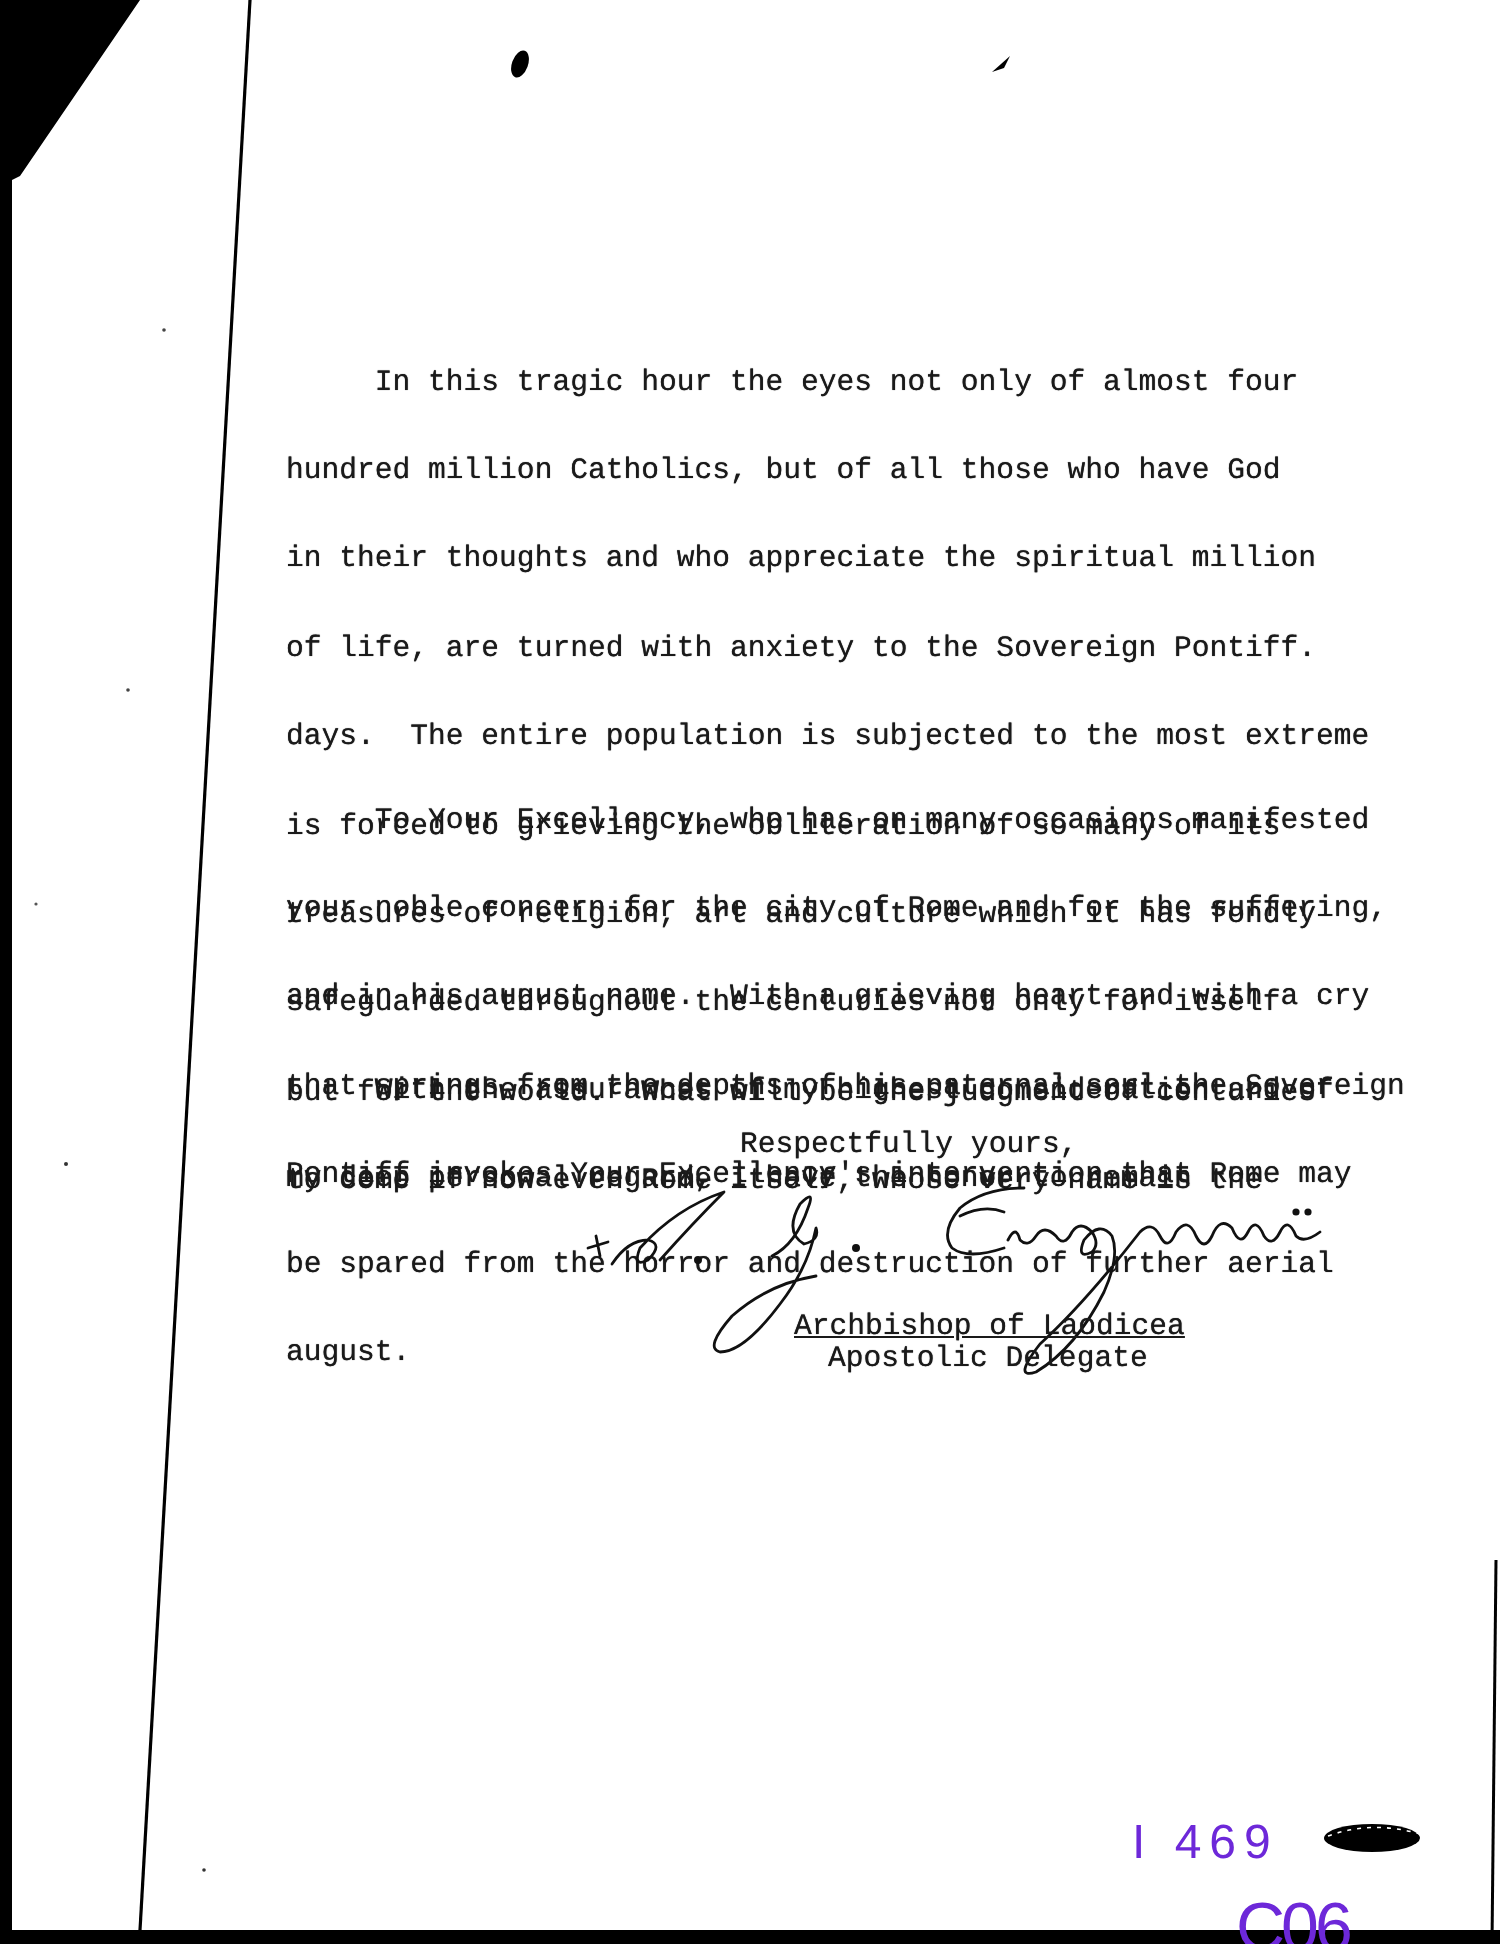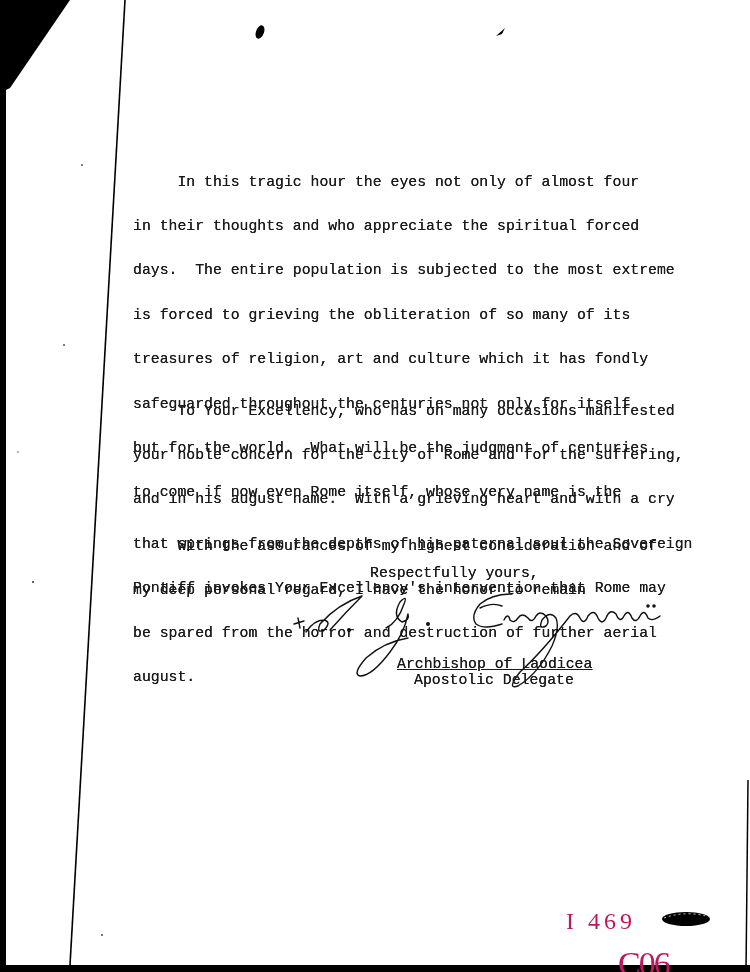--- a/index.html
+++ b/index.html
@@ -25,21 +25,21 @@
       left: 131px;
       top: 143px;
       width: 600px;
       font-size: 14.8px;
       line-height: 14.8px;
       letter-spacing: 0px;
       white-space: pre;
       text-shadow: 0 0 0.4px #222;
     }
     .para {
-      margin: 2px;
+      margin: 12px;
       white-space: pre;
     }
     .para + .para { margin-top: 0; }
     #para1 { position: absolute; top: 0; left: 0; }
     #para2 { position: absolute; top: 231px; left: 0; }
     #para3 { position: absolute; top: 366px; left: 0; }
 
     .closing-line {
       position: absolute;
       font-size: 14.8px;
@@ -54,22 +54,22 @@
     .signature-svg {
       position: absolute;
       left: 280px;
       top: 590px;
       width: 400px;
       height: 110px;
     }
 
     .handwritten {
       position: absolute;
-      font-family: Liberation Serif, serif;
-      color: #be185d;
+      font-family: Liberation Sans, sans-serif;
+      color: #6d28d9;
     }
     #archive-num {
       left: 566px;
       top: 908px;
       font-size: 24px;
       font-weight: 300;
       letter-spacing: 4px;
     }
     #archive-sub {
       left: 618px;
@@ -101,21 +101,23 @@
   <circle cx="102" cy="935" r="0.9" fill="#333"></circle>
   <circle cx="18" cy="452" r="0.8" fill="#555"></circle>
 
   <ellipse cx="686" cy="919" rx="24" ry="7" fill="#000"></ellipse>
   <path d="M664,918 Q686,910 710,917" stroke="#fff" stroke-width="0.8" fill="none" stroke-dasharray="2 3"></path>
 </svg>
 
 <main class="letter-body">
   <div class="para" id="para1">
     <div>     In this tragic hour the eyes not only of almost four</div>
-    <div>in their thoughts and who appreciate the spiritual forced</div>
+    <div>hundred million Catholics, but of all those who have God</div>
+    <div>in their thoughts and who appreciate the spiritual million</div>
+    <div>of life, are turned with anxiety to the Sovereign Pontiff.</div>
     <div>days.  The entire population is subjected to the most extreme</div>
     <div>is forced to grieving the obliteration of so many of its</div>
     <div>treasures of religion, art and culture which it has fondly</div>
     <div>safeguarded throughout the centuries not only for itself</div>
     <div>but for the world.  What will be the judgment of centuries</div>
     <div>to come if now even Rome itself, whose very name is the</div>
   </div>
 
   <div class="para" id="para2">
     <div>     To Your Excellency, who has on many occasions manifested</div>

